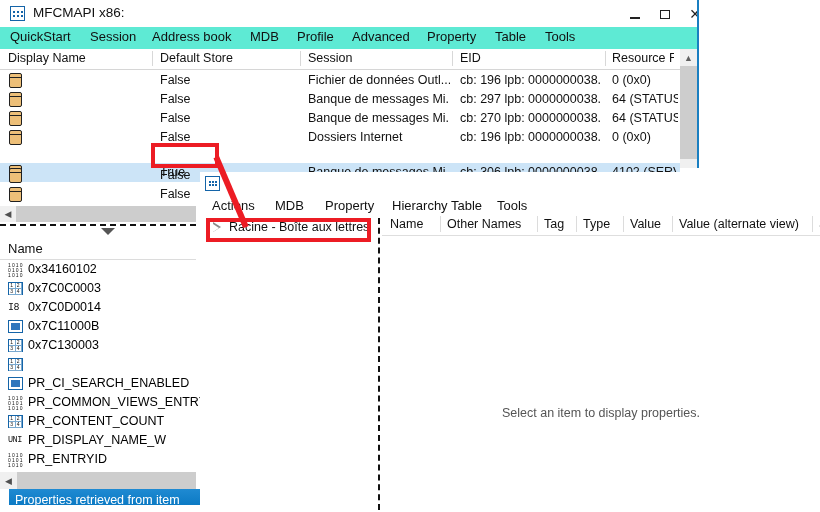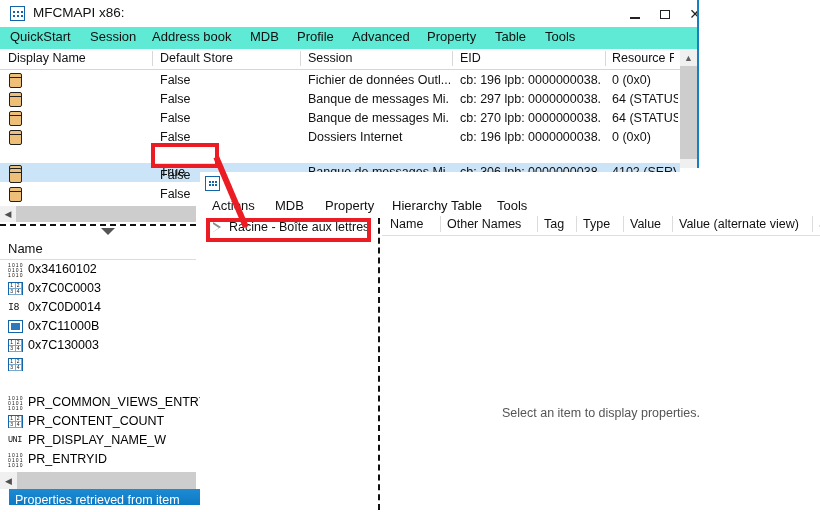--- a/index.html
+++ b/index.html
@@ -291,20 +291,26 @@
       <div class="plabel">0x7C130003</div>
     </div>
     <div class="prow" style="top:129px">
       <div class="picon ic-grid">
           <b>1</b>
           <b>2</b>
           <b>3</b>
           <b>4</b>
         </div>
     </div>
+    <div class="prow" style="top:148px">
+      <div class="picon ic-sq">
+          <i></i>
+        </div>
+      <div class="plabel">PR_CI_SEARCH_ENABLED</div>
+    </div>
     <div class="prow" style="top:167px">
       <div class="picon ic-bin">
           <b>1</b>
           <b>0</b>
           <b>1</b>
           <b>0</b>
           <b>0</b>
           <b>1</b>
           <b>0</b>
           <b>1</b>

